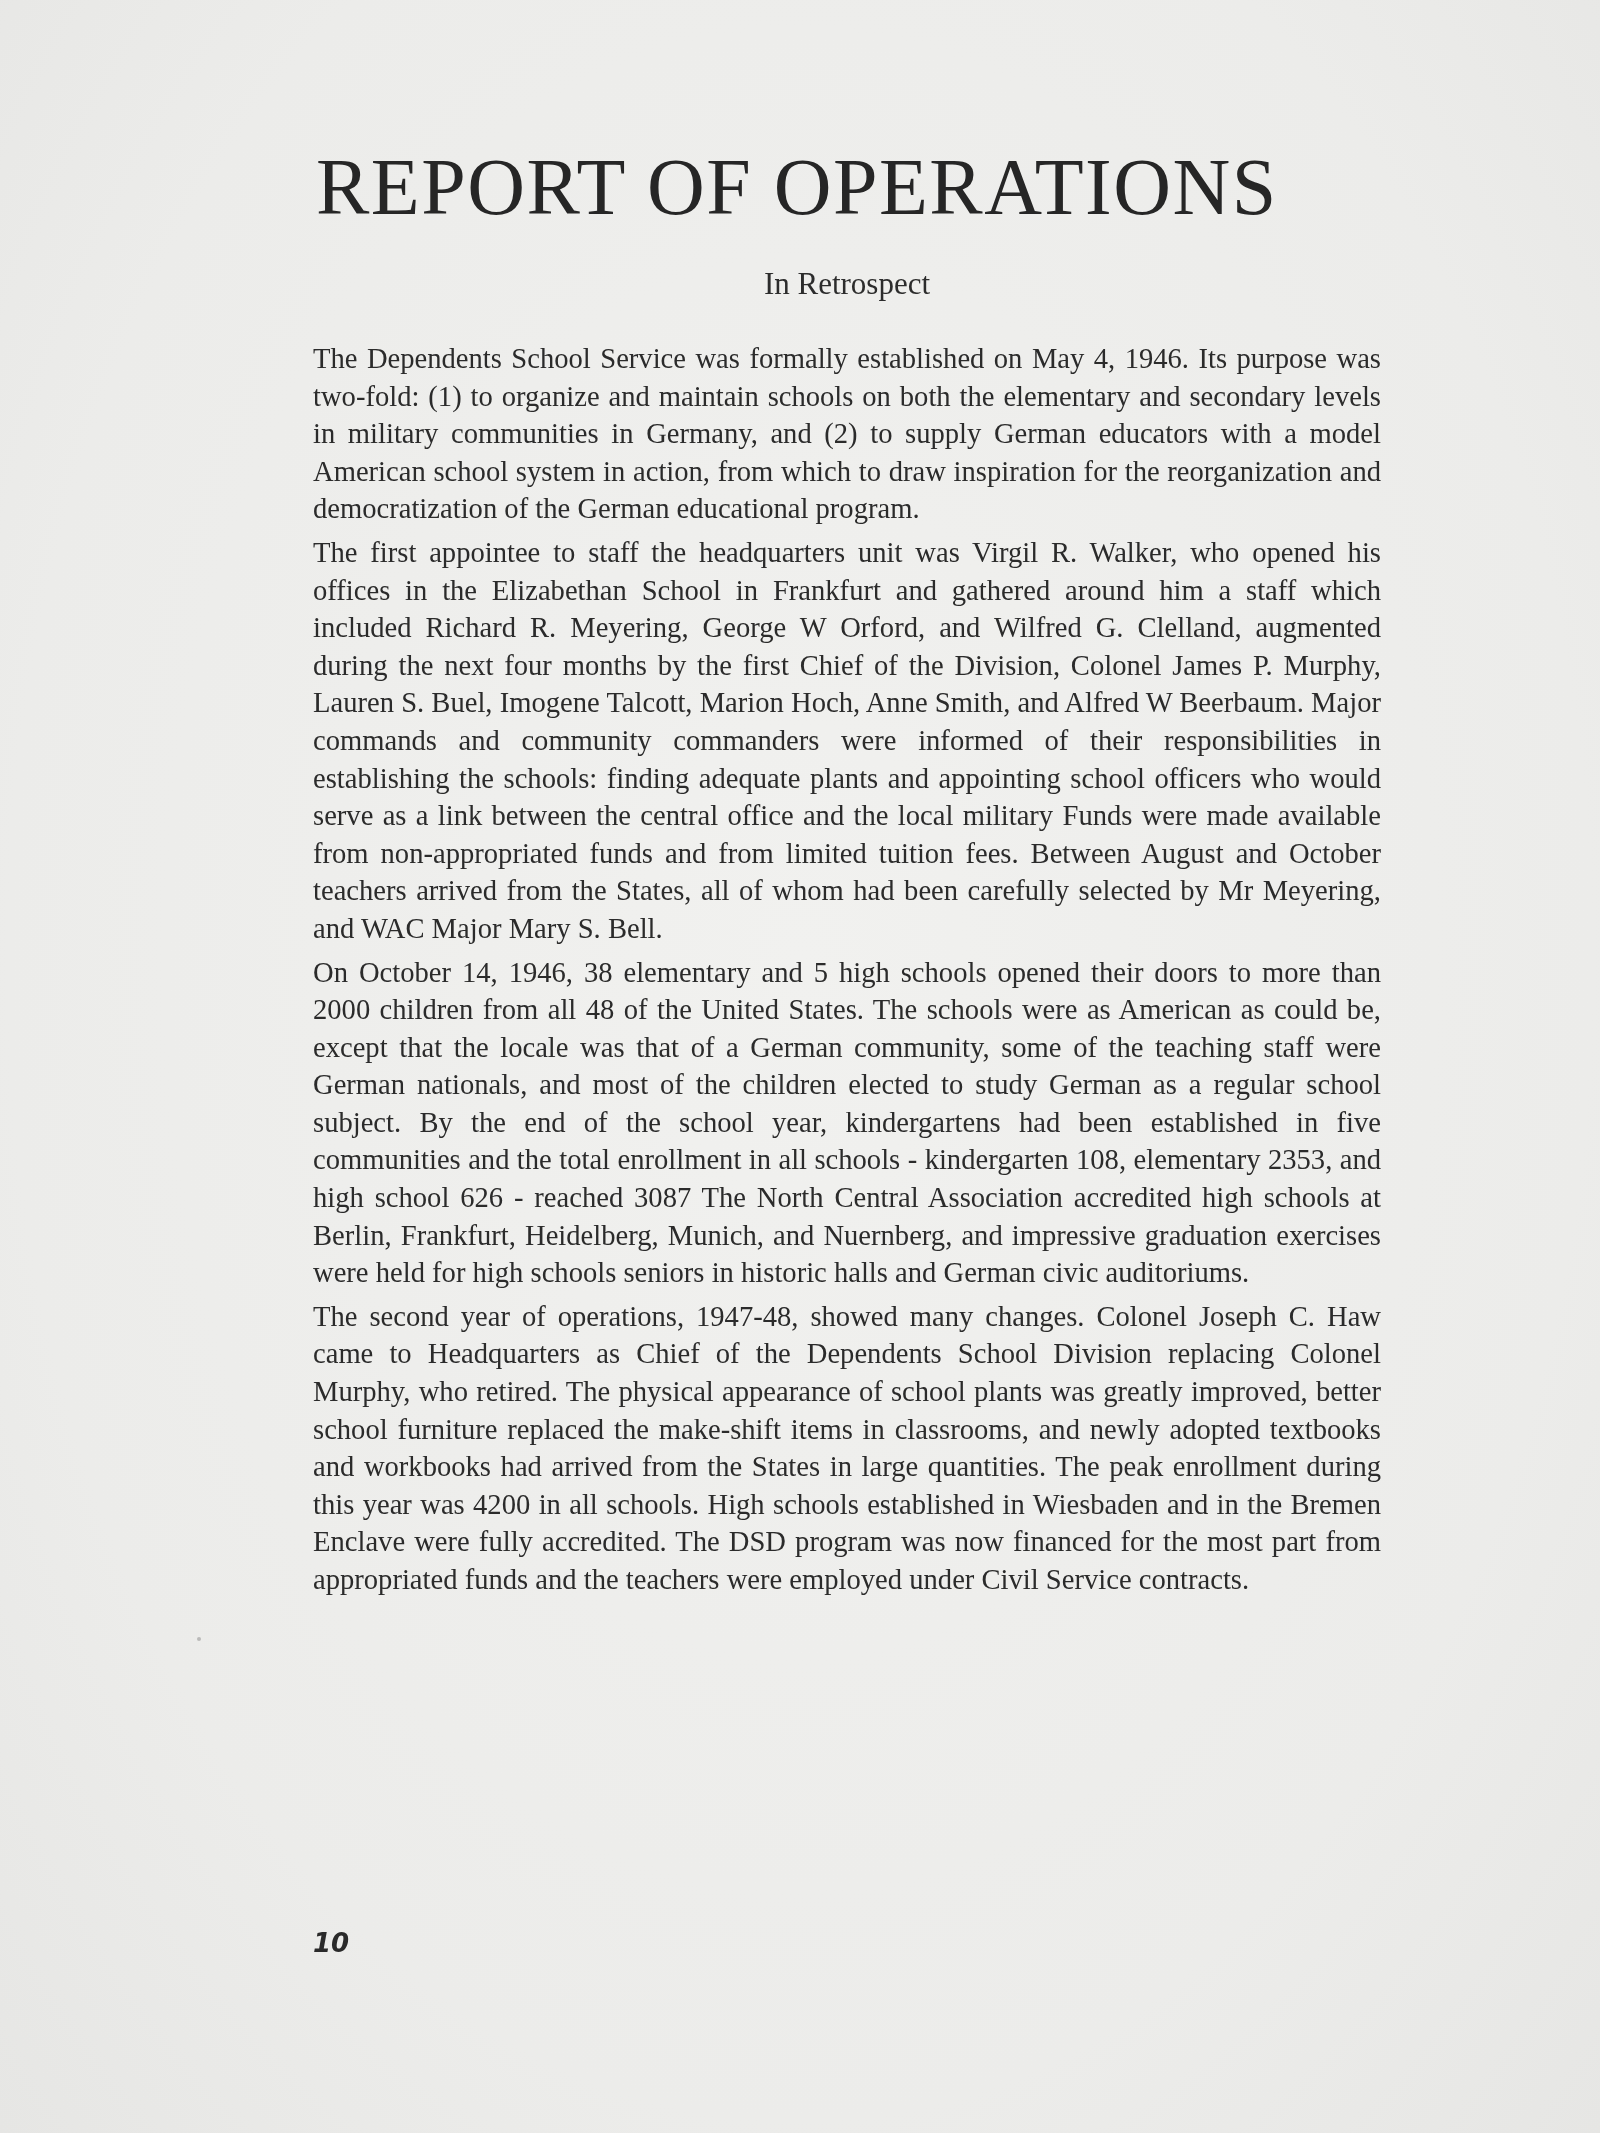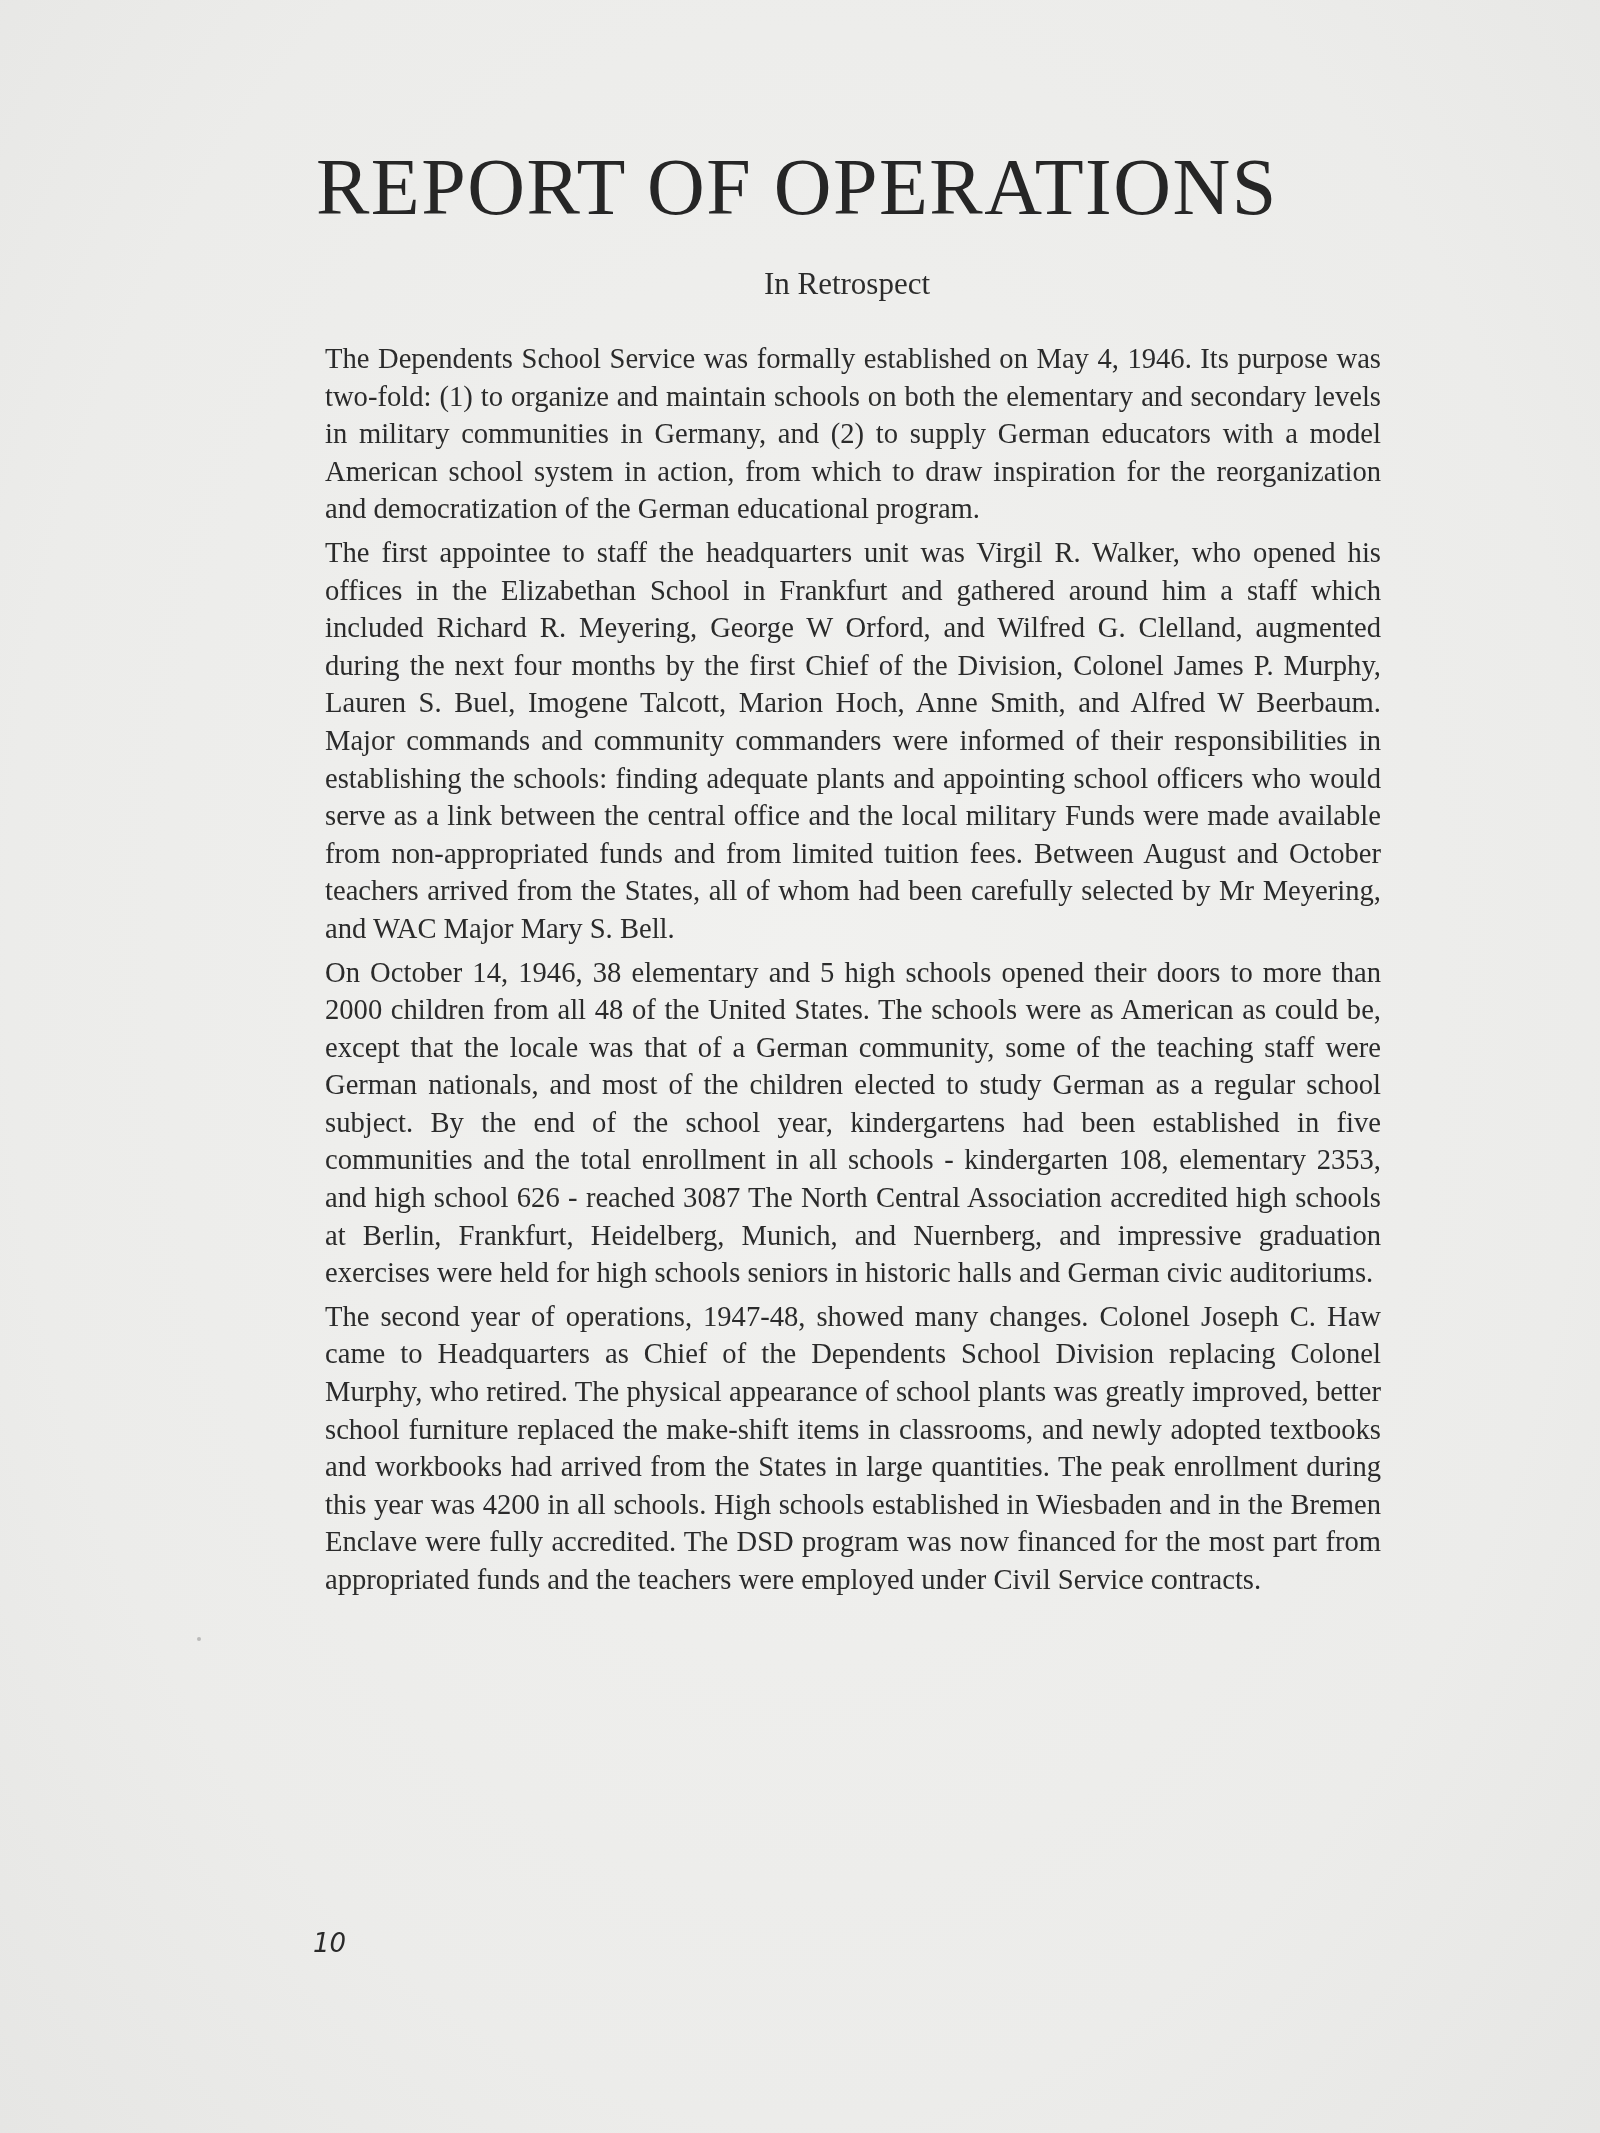--- a/index.html
+++ b/index.html
@@ -46,37 +46,38 @@
       line-height: 36px;
       color: #2c2c2c;
     }
     .body-text {
       position: absolute;
       left: 313px;
       top: 340px;
       width: 1068px;
     }
     .para {
-      margin: 0 0 6px 12px;
+      margin: 0 0 6px 0;
       font-size: 28.6px;
       line-height: 37.6px;
       text-align: justify;
       text-align-last: left;
       color: #2b2b2b;
       hyphens: manual;
     }
     .page-number {
       position: absolute;
       left: 313px;
       top: 1928px;
       font-family: "DejaVu Sans", sans-serif;
       font-style: italic;
       font-size: 26px;
       line-height: 30px;
       color: #2a2a2a;
+      font-weight: bold;
     }
     .speck {
       position: absolute;
       width: 4px; height: 4px;
       border-radius: 50%;
       background: #9a9a98;
       opacity: 0.6;
     }
   </style>
 </head>

